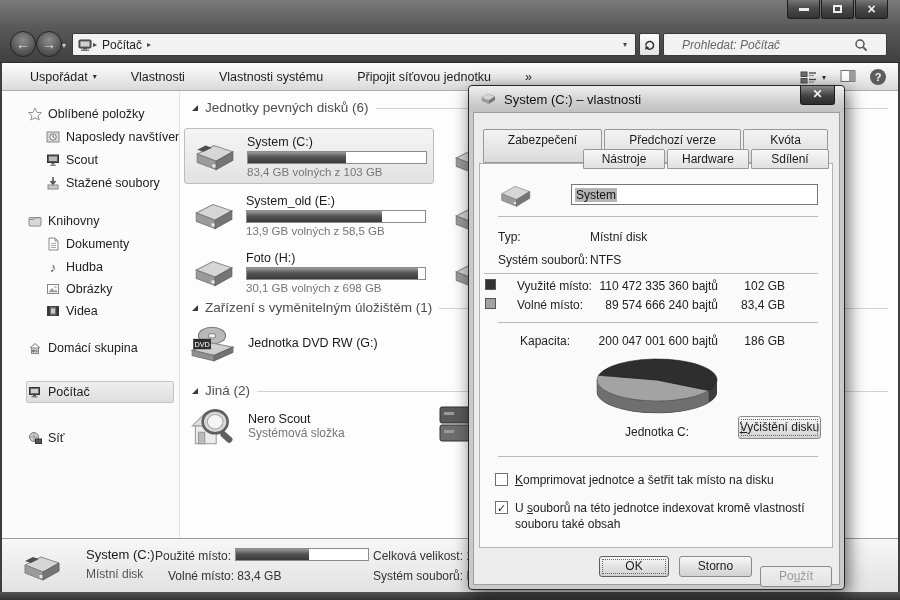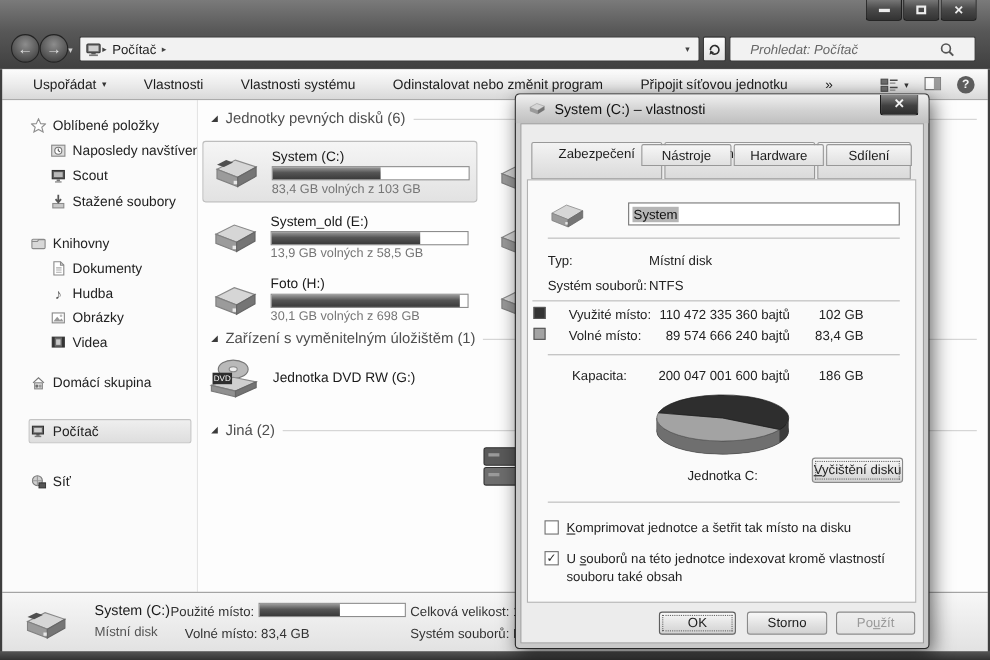--- a/index.html
+++ b/index.html
@@ -96,21 +96,21 @@
     font-size:13px; color:#111; }
   .dlg-close { position:absolute; top:0; right:9px; width:35px; height:19px;
     background:linear-gradient(#8a8a8a,#414141 55%,#2d2d2d); border:1px solid #1a1a1a; border-top:none;
     border-radius:0 0 3px 3px; color:#f3f3f3; font-size:12px; font-weight:bold; text-align:center; line-height:17px; }
   .dlg-body { position:absolute; left:4px; right:4px; top:26px; bottom:4px;
     background:#ececec; border:1px solid #9e9e9e; }
 
   .tab { position:absolute; border:1px solid #989898; border-radius:2px 2px 0 0;
     text-align:center; font-size:12px; color:#1c1c1c; }
   .tab-back { top:16px; height:34px; background:linear-gradient(#f3f3f3,#dadada); z-index:1; padding-top:3px; }
-  .tab-front { top:18px; height:20px; background:linear-gradient(#f7f7f7,#e0e0e0); z-index:4; padding-top:2px; }
+  .tab-front { top:36px; height:20px; background:linear-gradient(#f7f7f7,#e0e0e0); z-index:4; padding-top:2px; }
   .tab-active { top:26px; height:25px; background:#fafafa; border-bottom:none; z-index:6; padding-top:5px; }
   .page { position:absolute; left:5px; top:50px; width:354px; height:385px;
     background:#fafafa; border:1px solid #b2b2b2; z-index:3; }
 
   .p-field { position:absolute; left:91px; top:20px; width:247px; height:21px; background:#fff;
     border:1px solid #767676; display:flex; align-items:center; padding-left:3px; }
   .p-field span { background:#b5b5b5; padding:0 1px; color:#111; }
   .sep { position:absolute; height:1px; background:#b9b9b9; }
   .p-lbl { position:absolute; font-size:12px; color:#222; }
   .p-val { position:absolute; font-size:12px; color:#222; }
@@ -121,21 +121,21 @@
     border-radius:3px; font-size:12px; color:#1c1c1c; text-align:center; }
   .cleanup-btn { position:absolute; left:258px; top:252px; width:83px; height:23px; line-height:21px;
     outline:1px dotted #666; outline-offset:-4px; }
   .chk-box { position:absolute; width:13px; height:13px; background:#fff; border:1px solid #6f6f6f;
     font-size:11px; line-height:12px; text-align:center; color:#2a2a2a; }
   .chk-lbl { position:absolute; left:35px; font-size:12px; color:#222; width:295px; line-height:16px; }
   .accel { text-decoration:underline; }
   .dlg-btn { position:absolute; top:443px; width:70px; height:21px; line-height:19px; }
   .btn-ok { left:125px; border-color:#5e5e5e; outline:1px dotted #666; outline-offset:-4px; }
   .btn-cancel { left:205px; width:73px; }
-  .btn-apply { left:286px; width:72px; color:#9a9a9a; background:linear-gradient(#efefef,#e2e2e2); }
+  .btn-apply { left:286px; width:72px; color:#9a9a9a; background:linear-gradient(#efefef,#e2e2e2);margin-top:10px; }
 </style>
 </head>
 <body>
 
 <div class="window">
 
   <div class="chrome-top">
     <div class="winbtns">
       <div class="winbtn">
           <span class="glyph-min"></span>
@@ -180,21 +180,20 @@
     </div>
   </div>
 
   <div class="toolbar">
     <span class="tb-item">
       <span>Uspořádat</span>
         <span class="dd-arrow">▾</span>
     </span>
     <span class="tb-item">Vlastnosti</span>
     <span class="tb-item">Vlastnosti systému</span>
-    <span class="tb-item">Odinstalovat nebo změnit program</span>
     <span class="tb-item">Připojit síťovou jednotku</span>
     <span class="tb-item">»</span>
   </div>
   <div class="tb-right">
     <span class="tb-item">
       <svg width="17" height="15" viewBox="0 0 17 15">
         <rect x="1" y="2" width="6" height="4.5" fill="#6f6f6f" stroke="#4c4c4c"></rect>
         <line x1="9" y1="3" x2="16" y2="3" stroke="#4c4c4c" stroke-width="1.4"></line>
         <line x1="9" y1="5.5" x2="14" y2="5.5" stroke="#8a8a8a" stroke-width="1.2"></line>
         <rect x="1" y="8.5" width="6" height="4.5" fill="#6f6f6f" stroke="#4c4c4c"></rect>
@@ -403,20 +402,34 @@
       </svg>
       <span class="fi-title">Jednotka DVD RW (G:)</span>
     </div>
 
     <div class="grp" style="top:292px;">
       <span class="grp-arrow"></span>
       <span>Jiná (2)</span>
       <span class="grp-line"></span>
     </div>
 
+    <div class="flat-item" style="left:6px; top:310px; gap:12px;">
+      <svg width="50" height="50" viewBox="0 0 48 48">
+        <path d="M6 24 L19 11 L32 24 Z" fill="#e0e0e0" stroke="#999"></path>
+        <rect x="9" y="24" width="20" height="17" fill="#ececec" stroke="#999"></rect>
+        <rect x="12" y="30" width="6" height="11" fill="#bbb" stroke="#999"></rect>
+        <ellipse cx="28" cy="20" rx="12" ry="11" fill="#d9d9d9" stroke="#5f5f5f" stroke-width="2.5"></ellipse>
+        <ellipse cx="28" cy="20" rx="7.5" ry="7" fill="#f5f5f5" stroke="#aaa"></ellipse>
+        <rect x="36" y="28" width="13" height="6" rx="2.5" transform="rotate(42 36 28)" fill="#5f5f5f"></rect>
+      </svg>
+      <div>
+        <div class="fi-title">Nero Scout</div>
+        <div class="fi-sub">Systémová složka</div>
+      </div>
+    </div>
 
     <svg width="40" height="48" viewBox="0 0 40 48" style="position:absolute; left:258px; top:312px;">
       <rect x="2" y="4" width="36" height="16" rx="2" fill="#5a5a5a" stroke="#333"></rect>
       <rect x="2" y="22" width="36" height="16" rx="2" fill="#6e6e6e" stroke="#333"></rect>
       <rect x="6" y="9" width="10" height="3" fill="#9a9a9a"></rect>
       <rect x="6" y="27" width="10" height="3" fill="#9a9a9a"></rect>
     </svg>
   </div>
 
   <div class="statusbar">

